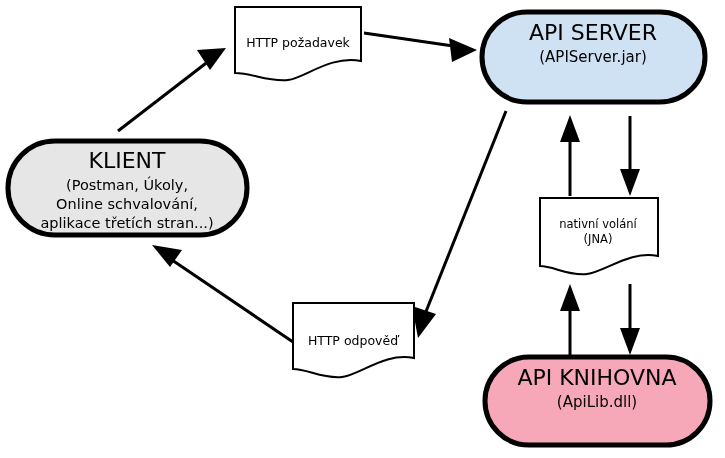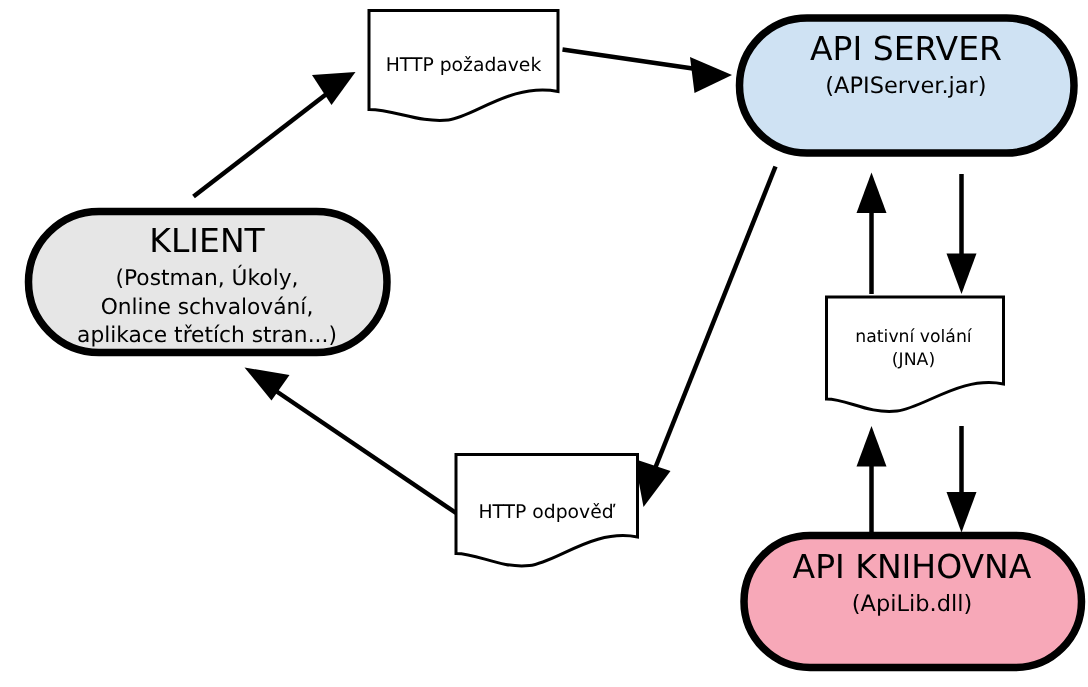--- a/index.html
+++ b/index.html
@@ -11,21 +11,20 @@
     width: 725px;
     height: 458px;
     overflow: hidden;
     font-family: "DejaVu Sans", sans-serif;
   }
   #diagram-root {
     position: relative;
     width: 648px;
     height: 458px;
     background: #ffffff;
-    margin-left: 11px;
   }
   svg#diagram-svg {
     position: absolute;
     left: 0;
     top: 0;
     width: 725px;
     height: 458px;
     display: block;
   }
   .node-shape {

